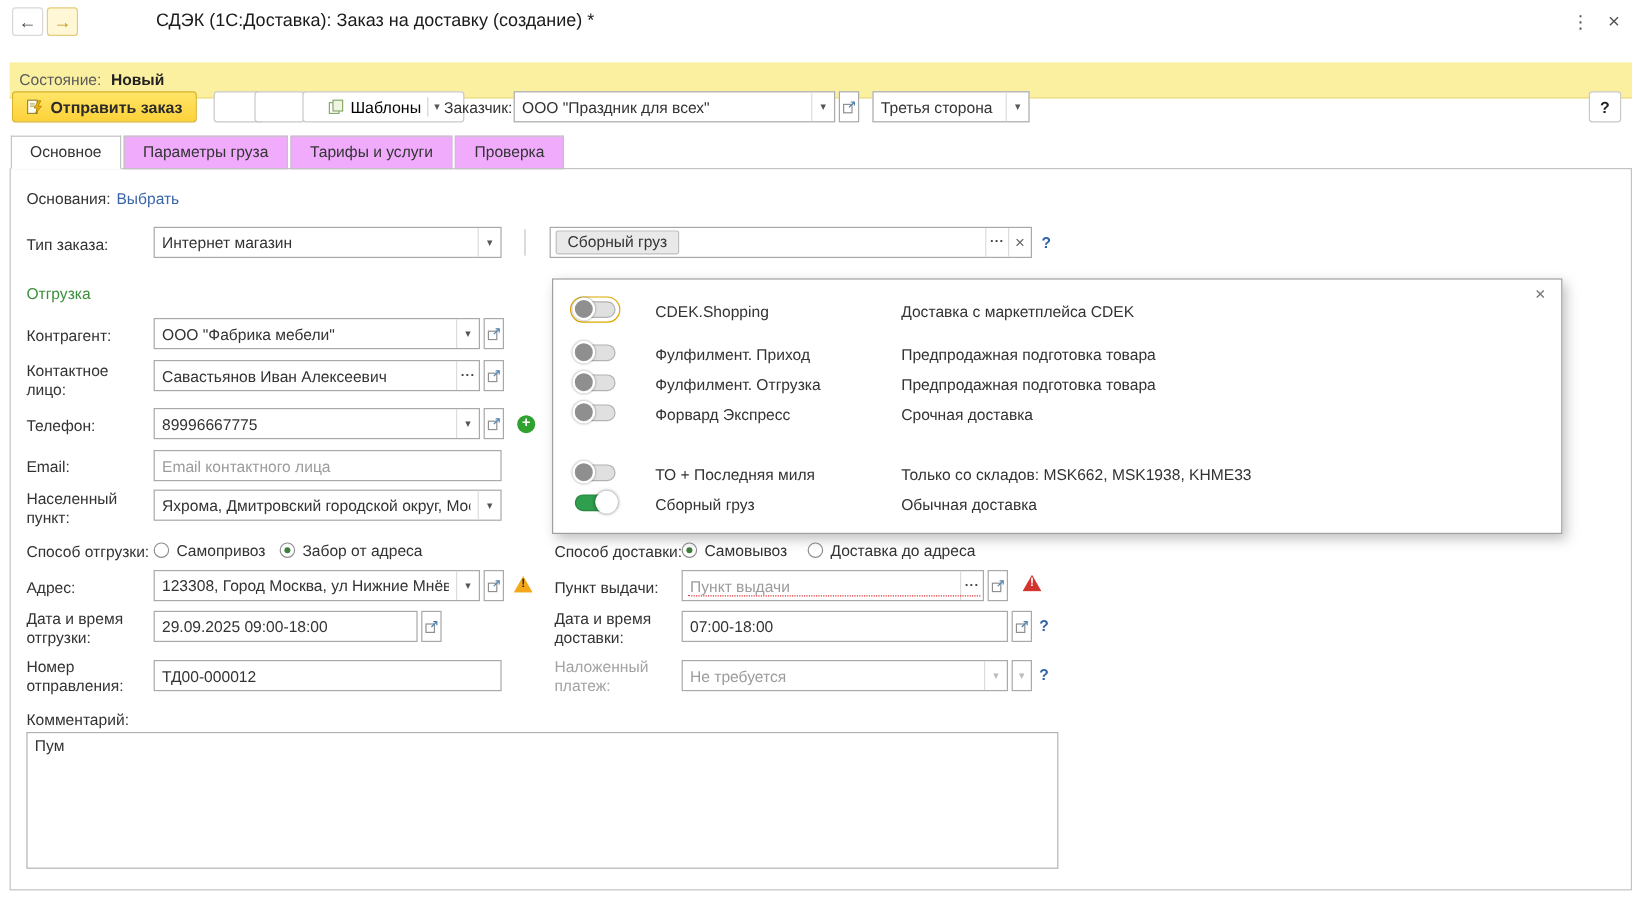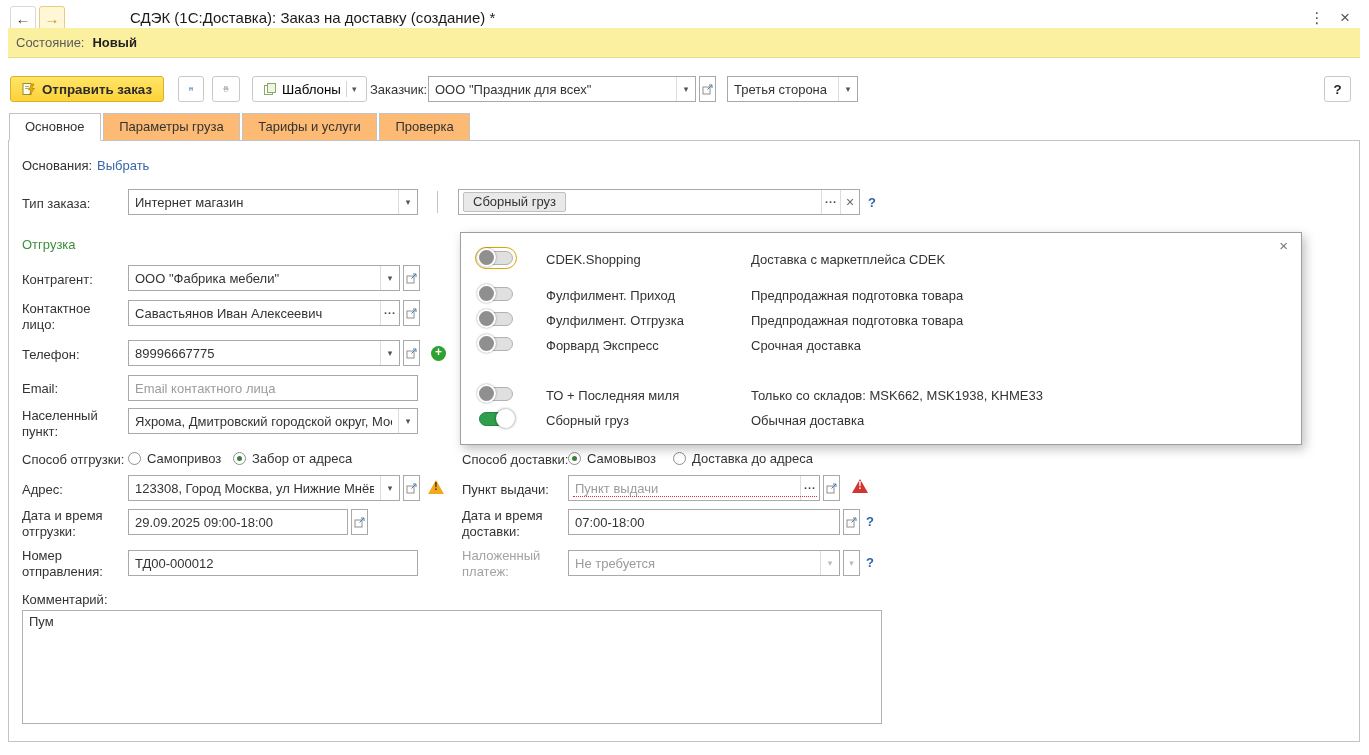--- a/index.html
+++ b/index.html
@@ -17,42 +17,42 @@
   .navbtn.fwd{left:39px;border:1px solid #e4cd7c;background:#fff7d6;color:#c19a20}
   .back-glyph::before{content:"←"}
   .fwd-glyph::before{content:"→"}
   .wtitle{position:absolute;left:130px;top:9px;font-size:15px;color:#1b1b1b}
   .winbtn{position:absolute;top:7px;width:22px;height:22px;display:flex;align-items:center;justify-content:center;
           color:#555;cursor:pointer;font-size:15px}
   .kebab-glyph::before{content:"⋮"}
   .close-glyph::before{content:"×";font-size:17px}
 
   
-  .statusbar{position:absolute;left:8px;top:28px;width:1352px;height:30px;background:#fbf0a0;
+  .statusbar{position:absolute;left:8px;top:52px;width:1352px;height:30px;background:#fbf0a0;
              border-bottom:1px solid #e9dc86;display:flex;align-items:center;padding:0 8px;gap:8px}
   .statusbar .sl{color:#5a5a5a}
   .statusbar .sv{font-weight:bold;color:#222}
 
   
   .ybtn{position:absolute;left:10px;top:76px;height:26px;padding:0 11px;display:flex;align-items:center;gap:6px;
         background:linear-gradient(#ffe567,#fdd23a);border:1px solid #d9b229;border-radius:3px;
         font-weight:bold;color:#2b2b2b;cursor:pointer}
   .tbtn{position:absolute;top:76px;height:26px;display:flex;align-items:center;justify-content:center;gap:5px;
-        background:#fff;border:1px solid #c9c9c9;border-radius:3px;cursor:pointer;padding:0 10px}
+        background:#fff;border:1px solid #c9c9c9;border-radius:3px;cursor:pointer;padding:0 20px}
   .tlabel{position:absolute;top:82px;color:#333}
   .sepline{width:1px;height:16px;background:#d4d4d4}
   .ddg{font-size:9px;color:#555}
   .ddg::before{content:"▾"}
   .ddg.dis{color:#bcbcbc}
   .helpbtn{position:absolute;left:1324px;top:76px;width:27px;height:26px;border:1px solid #c9c9c9;border-radius:3px;
            background:#fff;display:flex;align-items:center;justify-content:center;font-weight:bold;color:#222;cursor:pointer}
 
   
   .tabs{position:absolute;left:10px;top:113px;z-index:3;white-space:nowrap}
-  .tab{display:inline-block;height:28px;line-height:26px;padding:0 15px;border:1px solid #c3c3c3;background:#fdba74;
+  .tab{display:inline-block;height:28px;line-height:26px;padding:0 15px;border:1px solid #c3c3c3;background:#f0abfc;
        margin-left:-1px;cursor:pointer;position:relative}
   .tab.active{background:#fff;border-bottom:1px solid #fff;z-index:4}
 
   
   .content{position:absolute;left:8px;top:140px;width:1352px;height:602px;border:1px solid #c3c3c3;background:#fff;z-index:1}
 
   
   .lbl{position:absolute;line-height:16px;z-index:2}
   .lbl.two{width:102px}
   .lbl.g{color:#a3a3a3}

